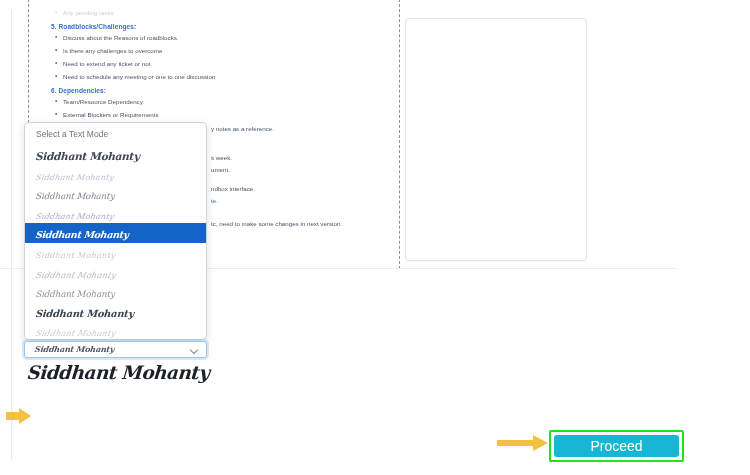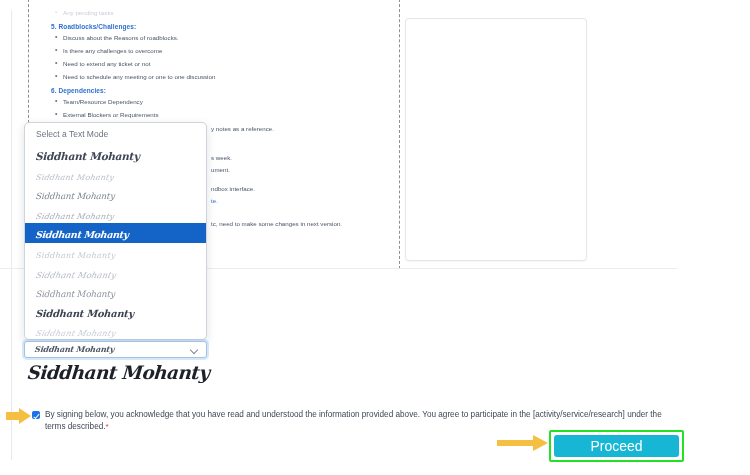--- a/index.html
+++ b/index.html
@@ -252,26 +252,20 @@
     </div>
   </div>
 
   <div class="select-wrap">
     <span class="select-value">Siddhant Mohanty</span>
     <span class="chev"></span>
   </div>
 
   <span class="sig-preview">Siddhant Mohanty</span>
 
-  <div class="consent">
-    <span class="cbox"></span>
-    <div class="consent-text">
-      <span>By signing below, you acknowledge that you have read and understood the information provided above. You agree to participate in the [activity/service/research] under the terms described.</span><span class="req">*</span>
-    </div>
-  </div>
 
   <svg class="arrow-left" width="26" height="16" viewBox="0 0 26 16">
     <path d="M0 4 L13 4 L13 0 L25 8 L13 16 L13 12 L0 12 Z" fill="#f5bf42"></path>
   </svg>
   <svg class="arrow-proceed" width="52" height="18" viewBox="0 0 52 18">
     <path d="M0 6 L36 6 L36 1 L51 9 L36 17 L36 12 L0 12 Z" fill="#f5bf42"></path>
   </svg>
 
   <div class="proceed-hl"></div>
   <button class="proceed-btn">Proceed</button>

